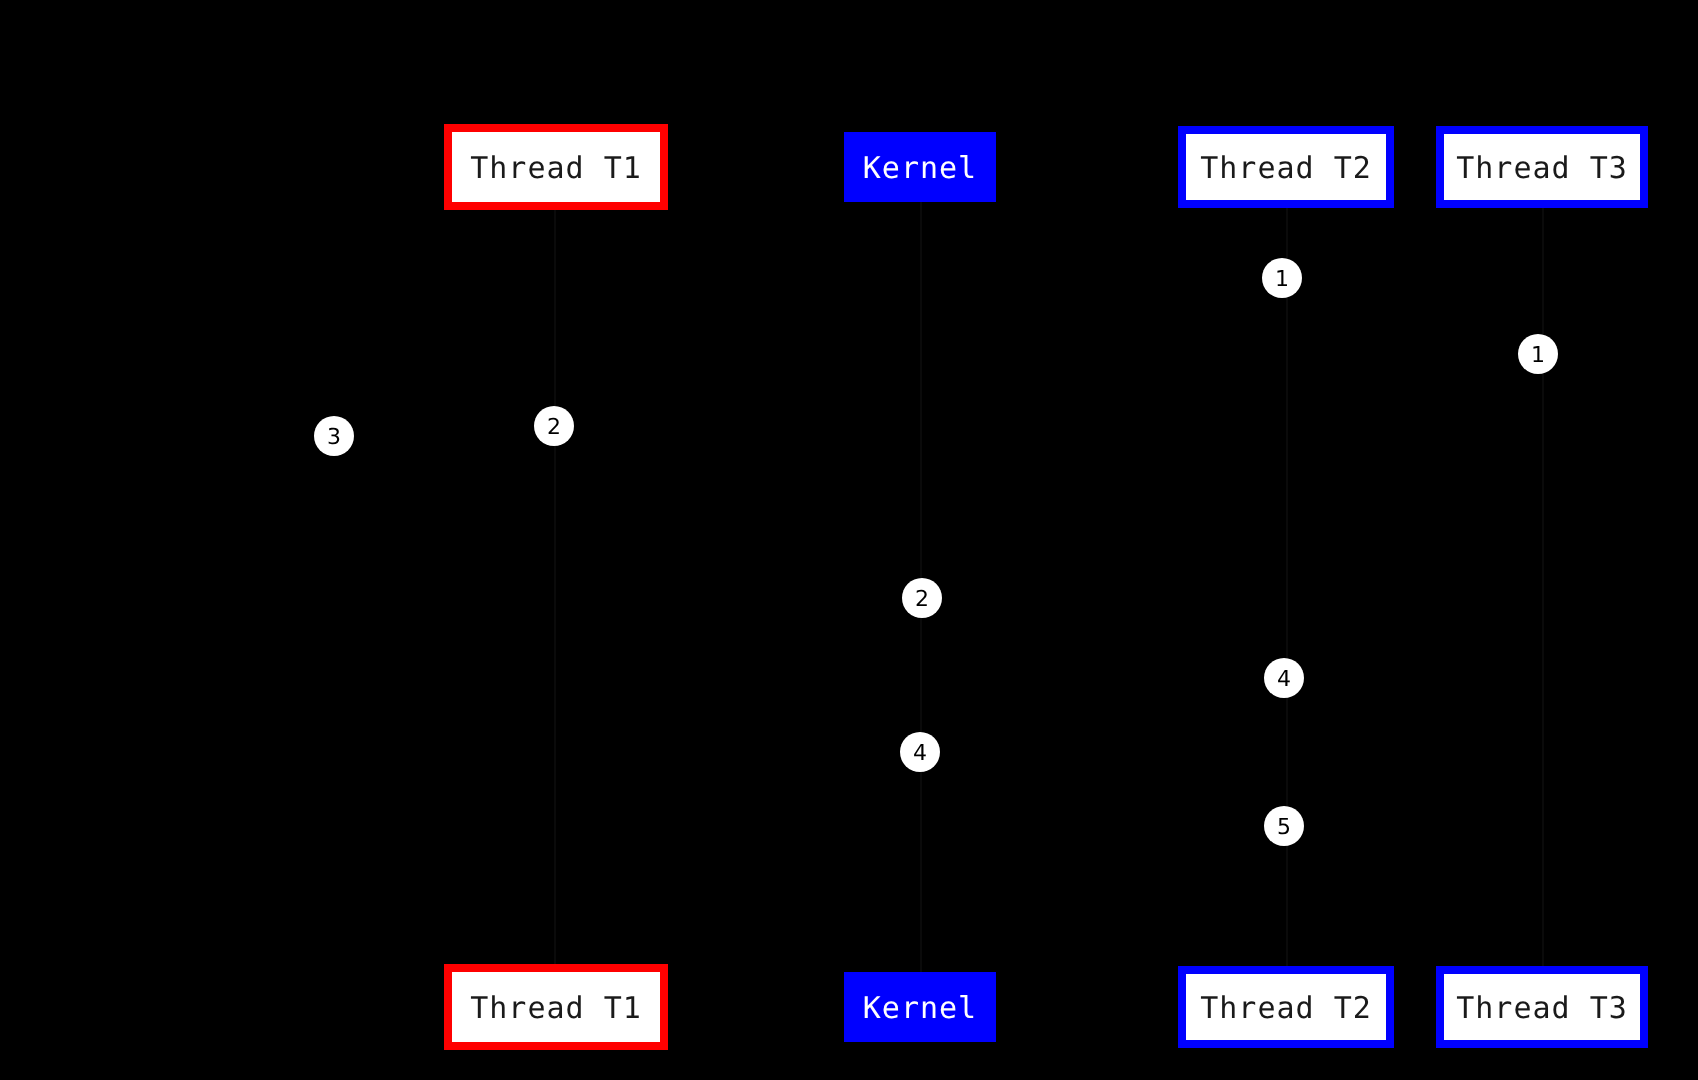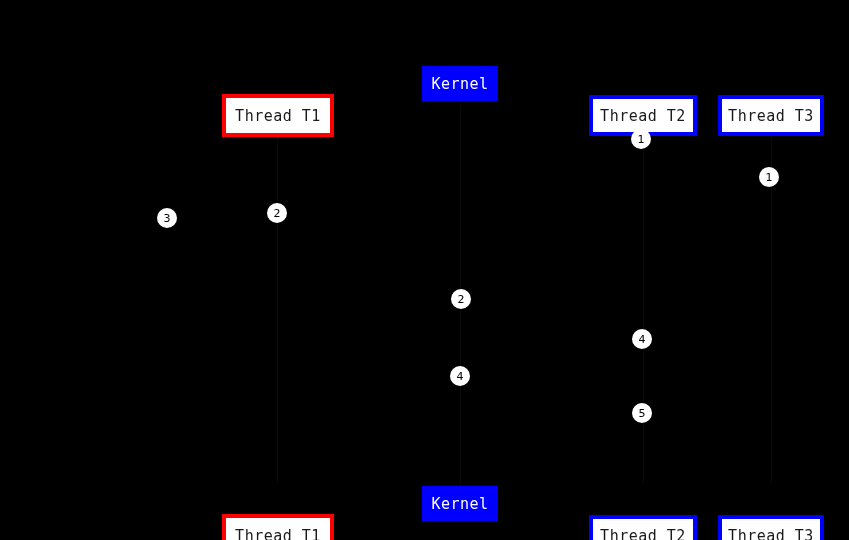--- a/index.html
+++ b/index.html
@@ -34,21 +34,20 @@
     font-family: "DejaVu Sans Mono", "Liberation Mono", monospace;
     font-size: 15px;
     letter-spacing: 0.5px;
     white-space: nowrap;
     user-select: none;
   }
   .participant.framed {
     background: #ffffff;
     color: #1a1a1a;
     border-style: solid;
-    margin-top: 32px;
   }
   .participant.solid {
     color: #ffffff;
     border: none;
   }
 
   
   .seq-marker {
     position: absolute;
     width: 20px;

